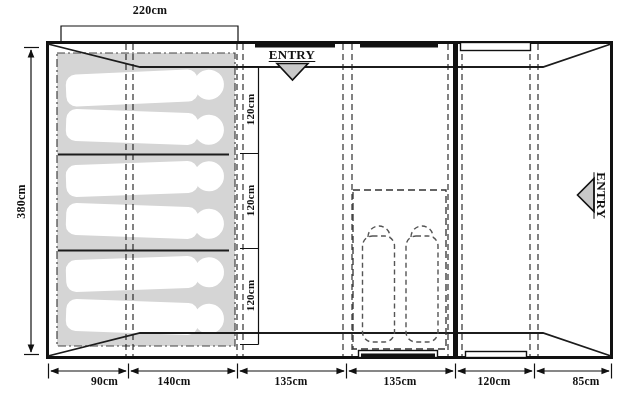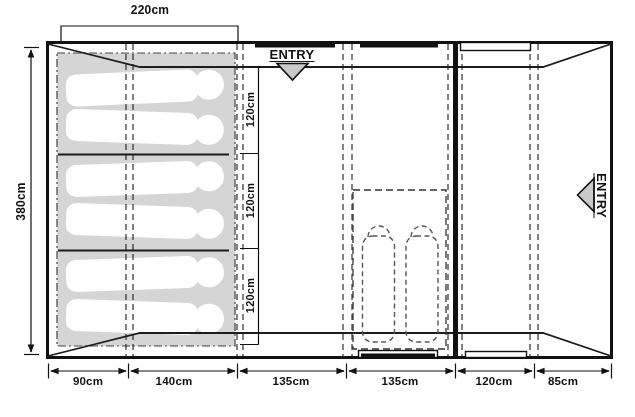--- a/index.html
+++ b/index.html
@@ -1,20 +1,20 @@
 <!DOCTYPE html>
 <html><head>
 <meta charset="utf-8">
 <style>
   html,body{margin:0;padding:0;background:#ffffff;}
   .plan{
     position:relative;
     width:548px;height:417px;
     background:#ffffff;
-    font-family:Liberation Sans, sans-serif;
+    font-family:Liberation Serif, serif;
     color:#111;
     overflow:visible;
   }
   .plan svg{position:absolute;left:0;top:0;}
   .lbl{
     position:absolute;
     font-size:11.5px;
     font-weight:600;
     letter-spacing:.2px;
     text-align:center;
@@ -150,20 +150,20 @@
 
   <div class="lbl rot-ccw" style="left:-9px;top:195px;width:60px;font-size:12px;">380cm</div>
 
   <div class="lbl rot-ccw" style="left:228px;top:103px;width:44px;font-size:11px;">120cm</div>
   <div class="lbl rot-ccw" style="left:228px;top:194px;width:44px;font-size:11px;">120cm</div>
   <div class="lbl rot-ccw" style="left:228px;top:289px;width:44px;font-size:11px;">120cm</div>
 
   <div class="lbl entry" style="left:265px;top:48px;width:54px;">ENTRY</div>
   <div class="lbl entry rot-cw" style="left:574px;top:189px;width:54px;">ENTRY</div>
 
-  <div class="lbl" style="left:58px;top:375px;width:60px;">90cm</div>
+  <div class="lbl" style="left:58px;top:375px;width:60px;text-align:right;">90cm</div>
   <div class="lbl" style="left:144px;top:375px;width:60px;">140cm</div>
   <div class="lbl" style="left:261px;top:375px;width:60px;">135cm</div>
   <div class="lbl" style="left:370px;top:375px;width:60px;">135cm</div>
   <div class="lbl" style="left:464px;top:375px;width:60px;">120cm</div>
-  <div class="lbl" style="left:533px;top:375px;width:60px;">85cm</div>
+  <div class="lbl" style="left:556px;top:375px;width:60px;">85cm</div>
 
 </div>
 
 </body></html>

